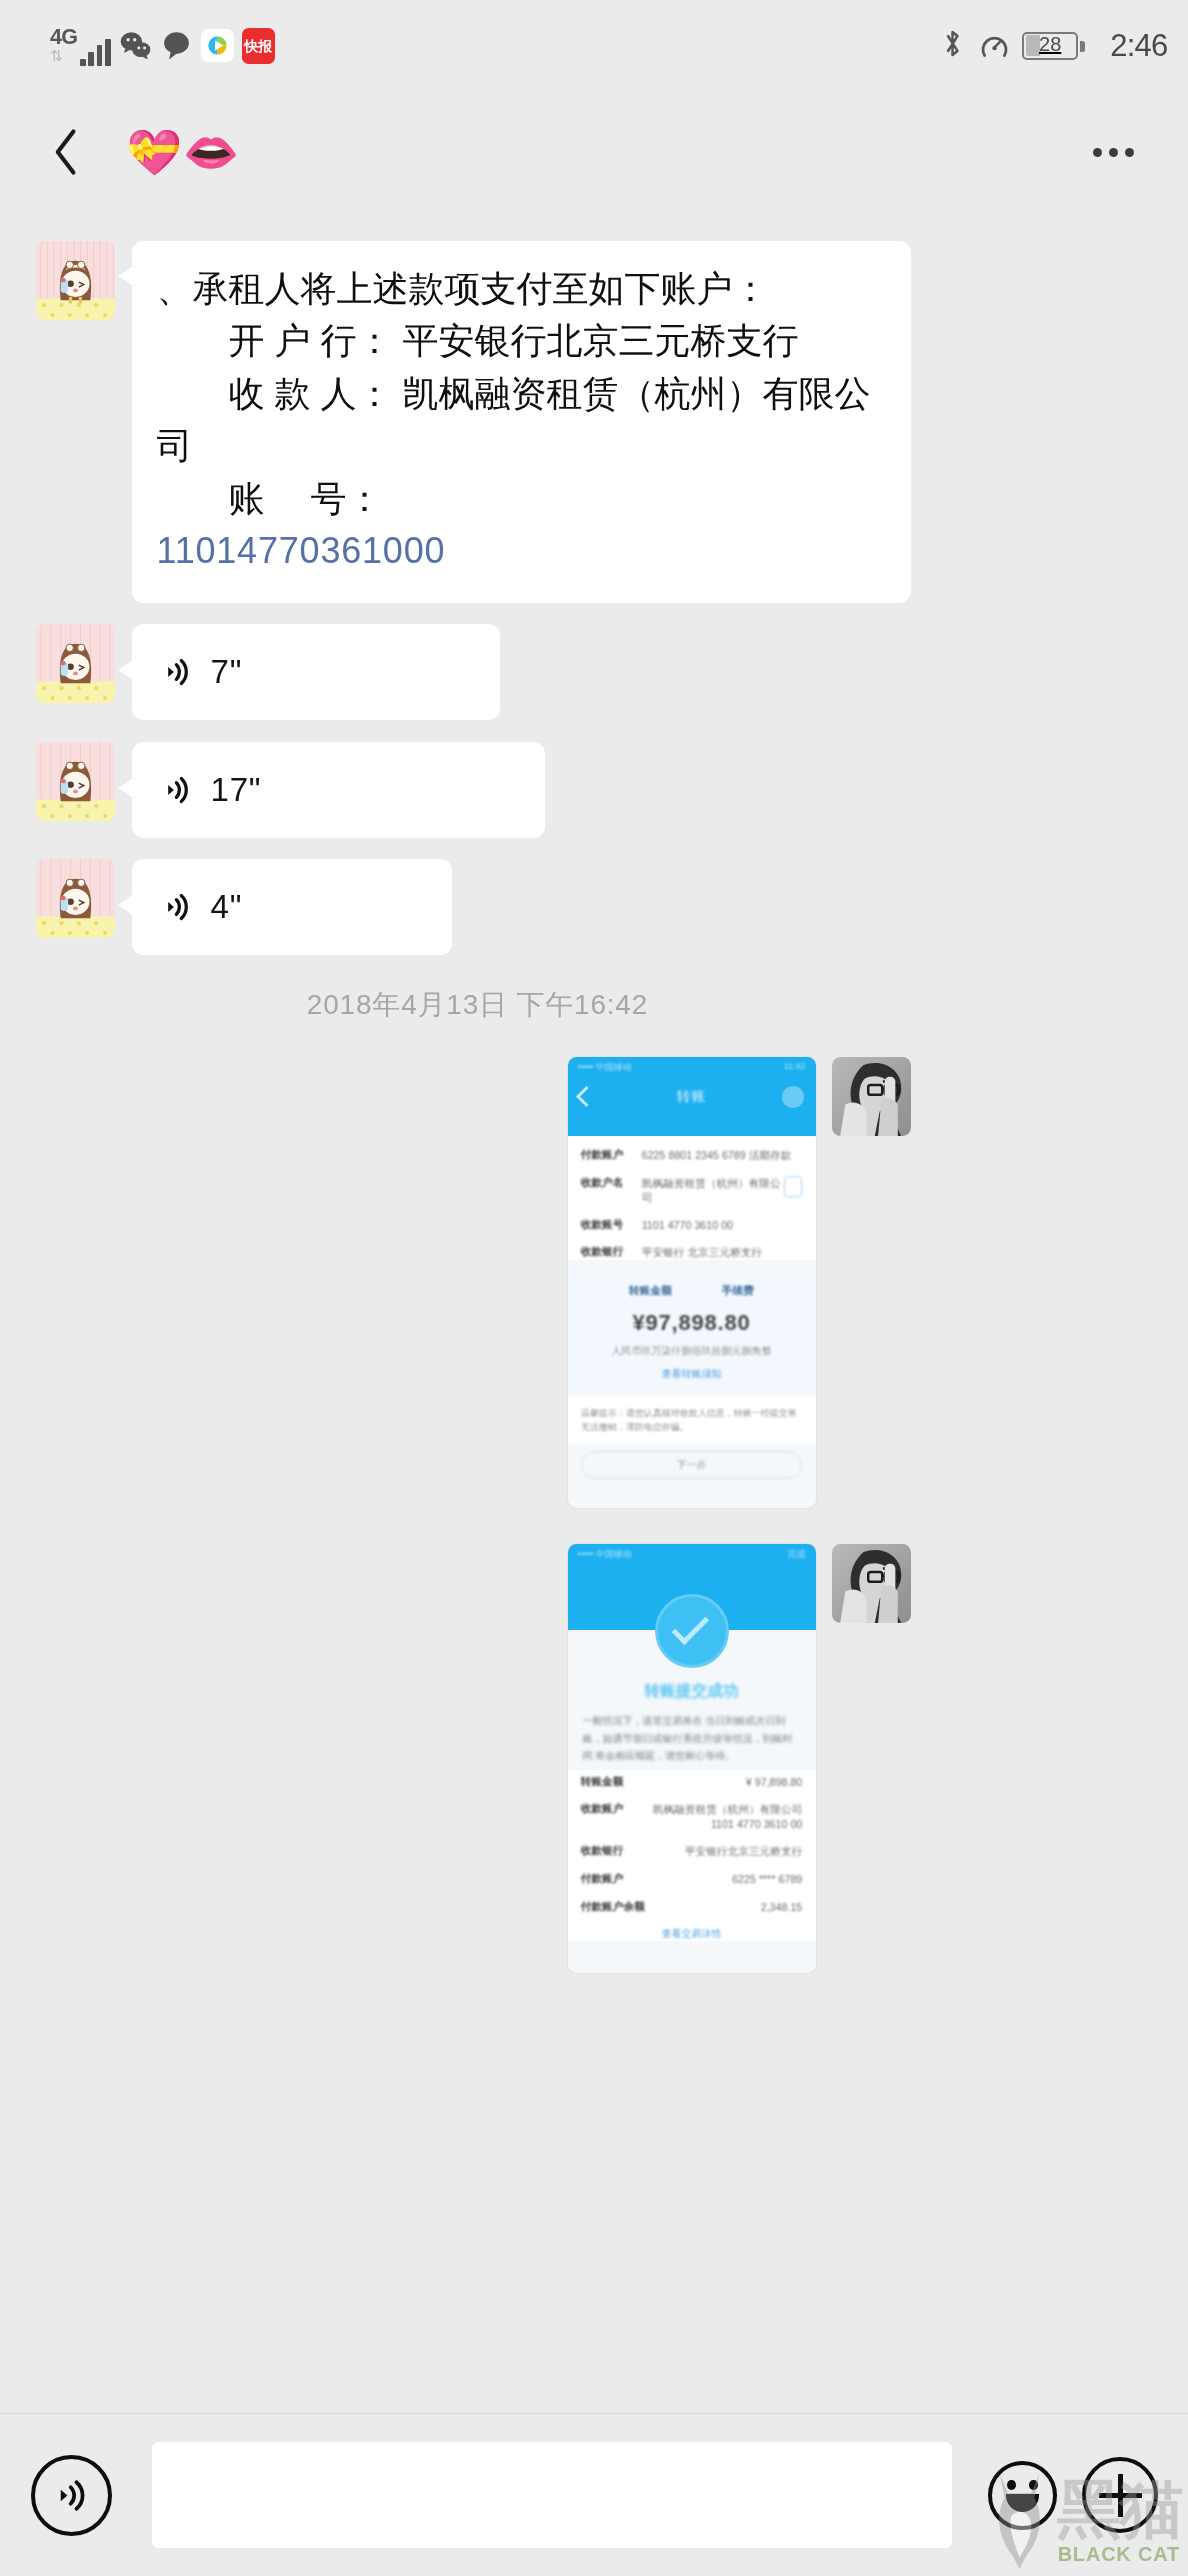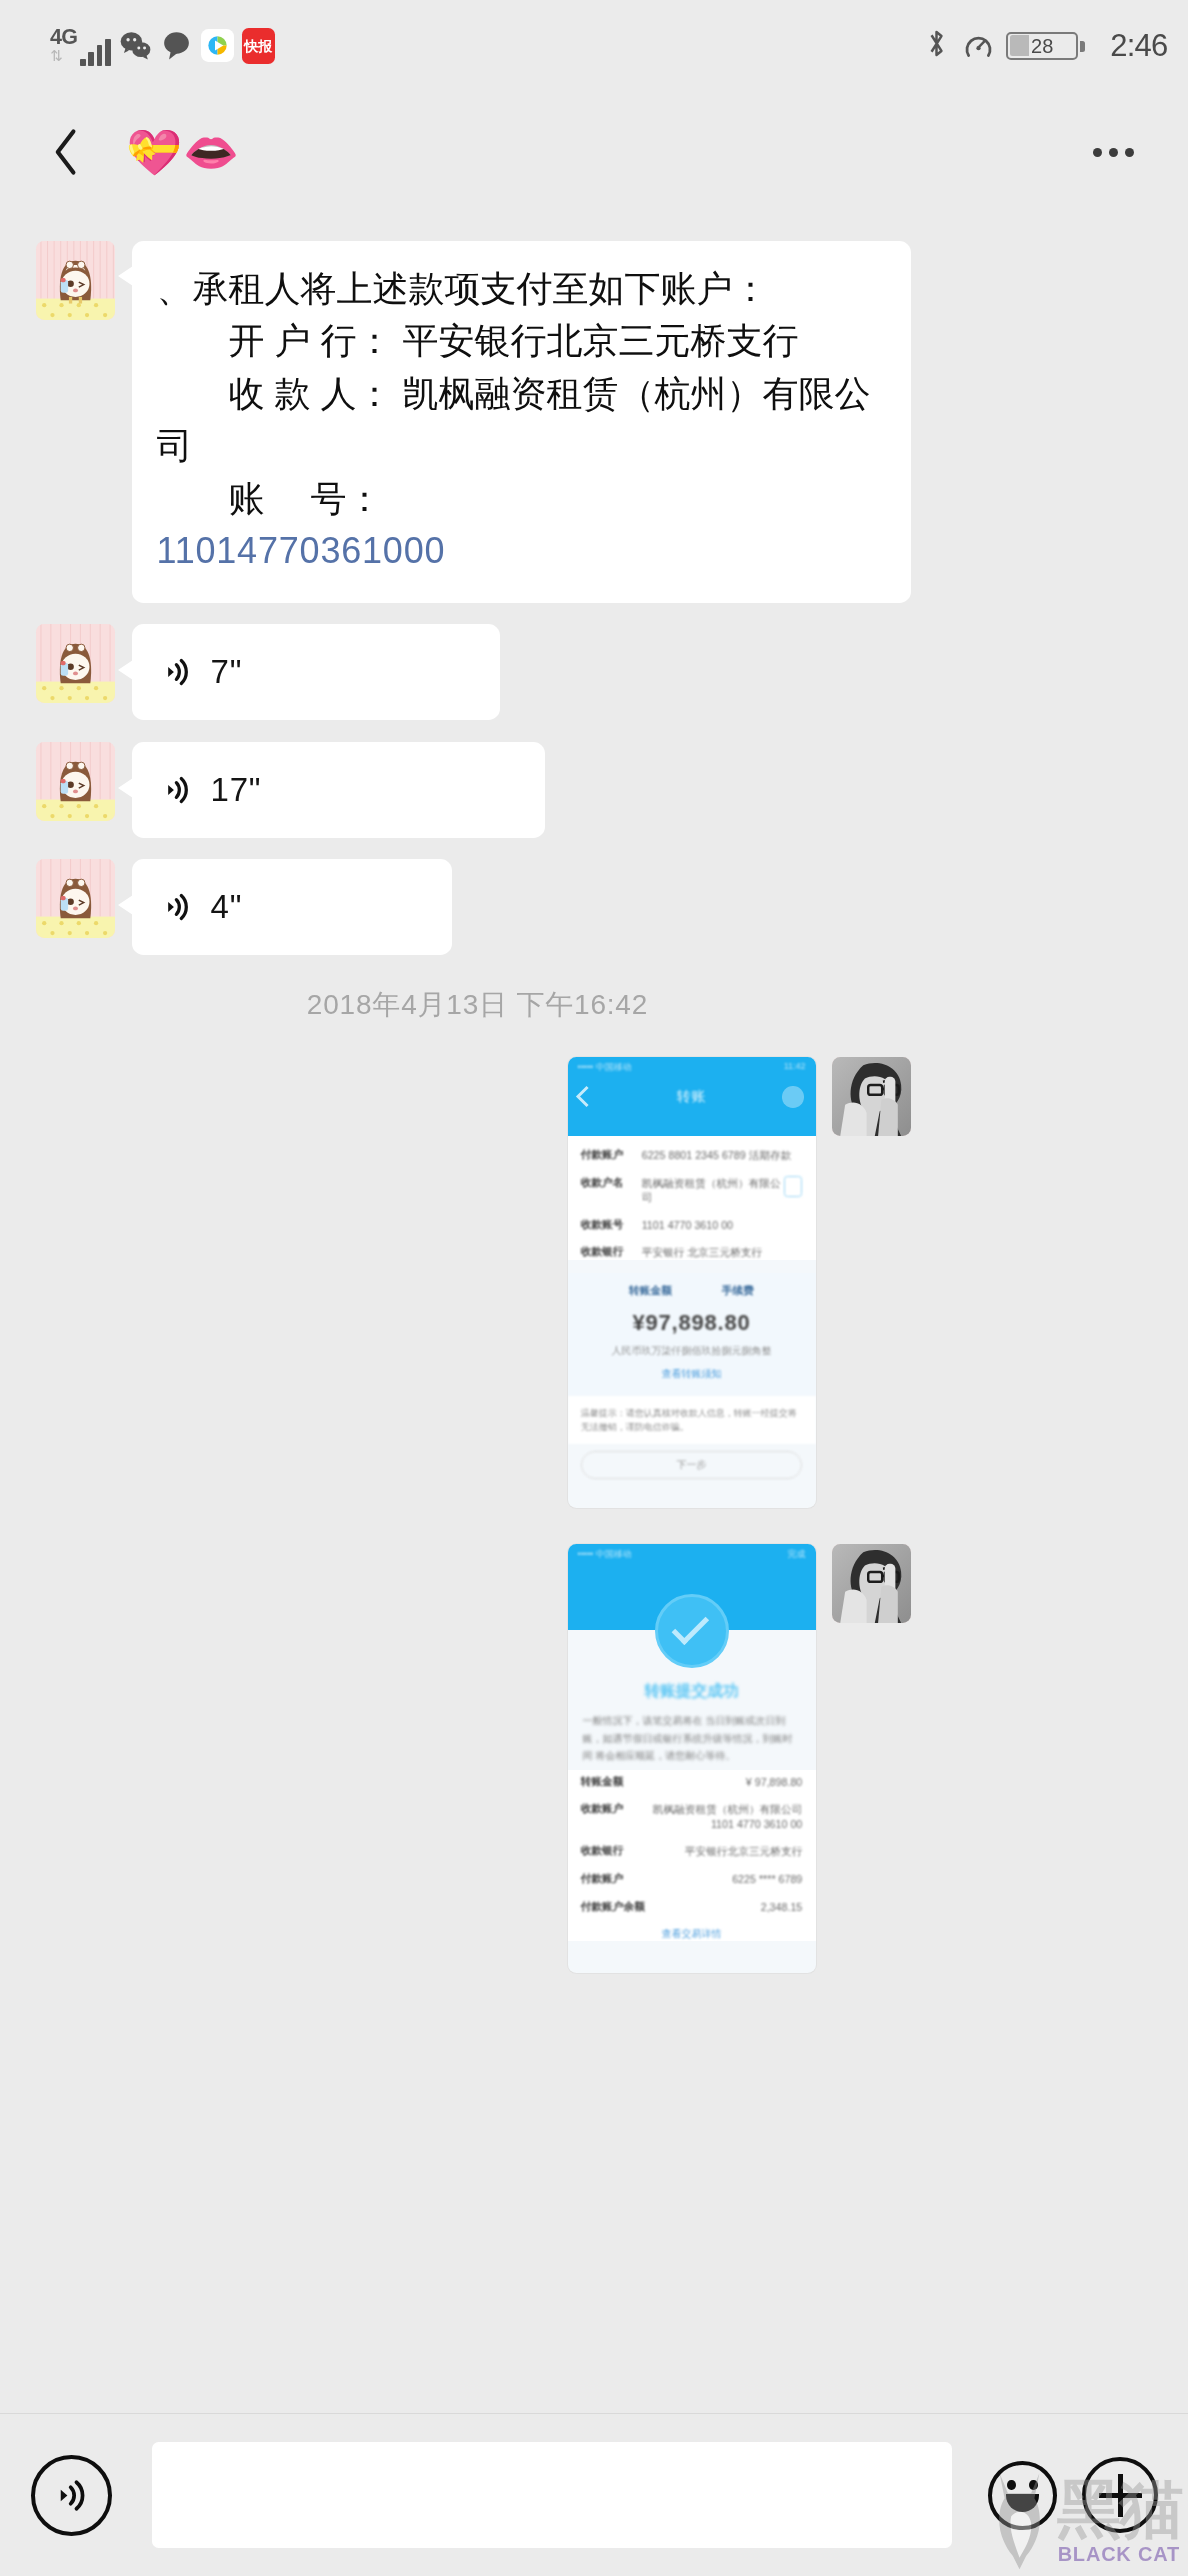--- a/index.html
+++ b/index.html
@@ -60,23 +60,23 @@
   .ic-kuaibao {
     width: 33px; height: 36px; background: #ea2d2d;
     border-radius: 6.6px; color: #fff; font-size: 14px;
     font-weight: bold; display: flex; align-items: center;
     justify-content: center; line-height: 1;
   }
 
   .ic-bt { font-size: 26.4px; color: #555; line-height: 1; }
   .ic-speed { width: 31px; height: 31px; }
   .battery {
-    width: 72px; height: 28px; border: 2.5px solid #7a7a7a;
+    width: 56px; height: 28px; border: 2.5px solid #7a7a7a;
     border-radius: 5px; position: relative;
-    display: flex; align-items: center; justify-content: center;
+    display: flex; align-items: flex-start; justify-content: center; text-decoration: underline;
   }
   .battery::after {
     content: ""; position: absolute; right: -9px; top: 7.4px;
     width: 5px; height: 11.6px; background: #7a7a7a; border-radius: 0 2.5px 2.5px 0;
   }
   .battery .fill {
     position: absolute; left: 1.7px; top: 1.7px; bottom: 1.7px;
     width: 28%; background: #b9b9b9; border-radius: 2.5px 0 0 2.5px;
   }
   .battery .num {
@@ -340,21 +340,21 @@
   
   .watermark {
     position: absolute;
     right: 4px; bottom: 5px;
     width: 190px; height: 140px;
     opacity: .42;
     pointer-events: none;
   }
   .wm-text {
     position: absolute; right: 5px; bottom: 5px;
-    font-size: 20px; font-weight: bold; color: #4c1d95;
+    font-size: 20px; font-weight: bold; color: #4d7c0f;
     letter-spacing: 0.8px;
   }
   .wm-cn {
     position: absolute; right: 3.3px; bottom: 30px;
     font-size: 64px; font-weight: bold; color: #9a9a9a;
     line-height: 1; letter-spacing: -1.7px;
   }
   .wm-cat {
     position: absolute; right: 139px; bottom: 0px;
     width: 53px; height: 106px;

